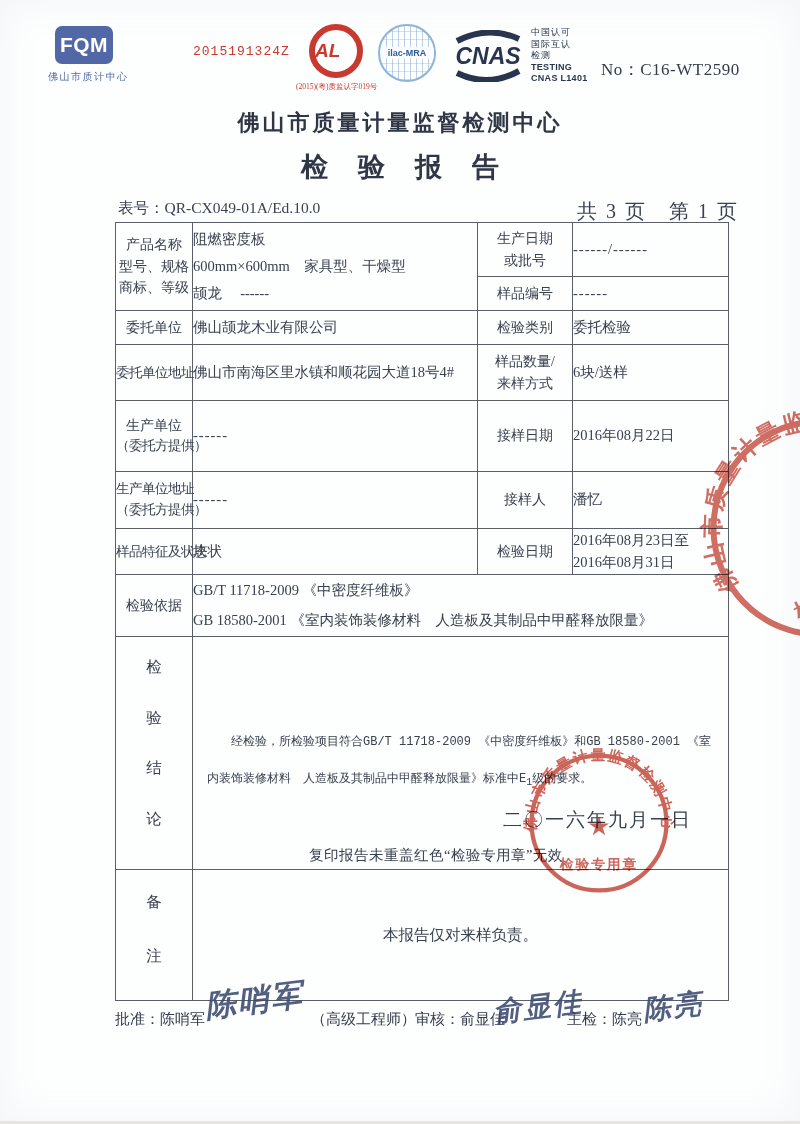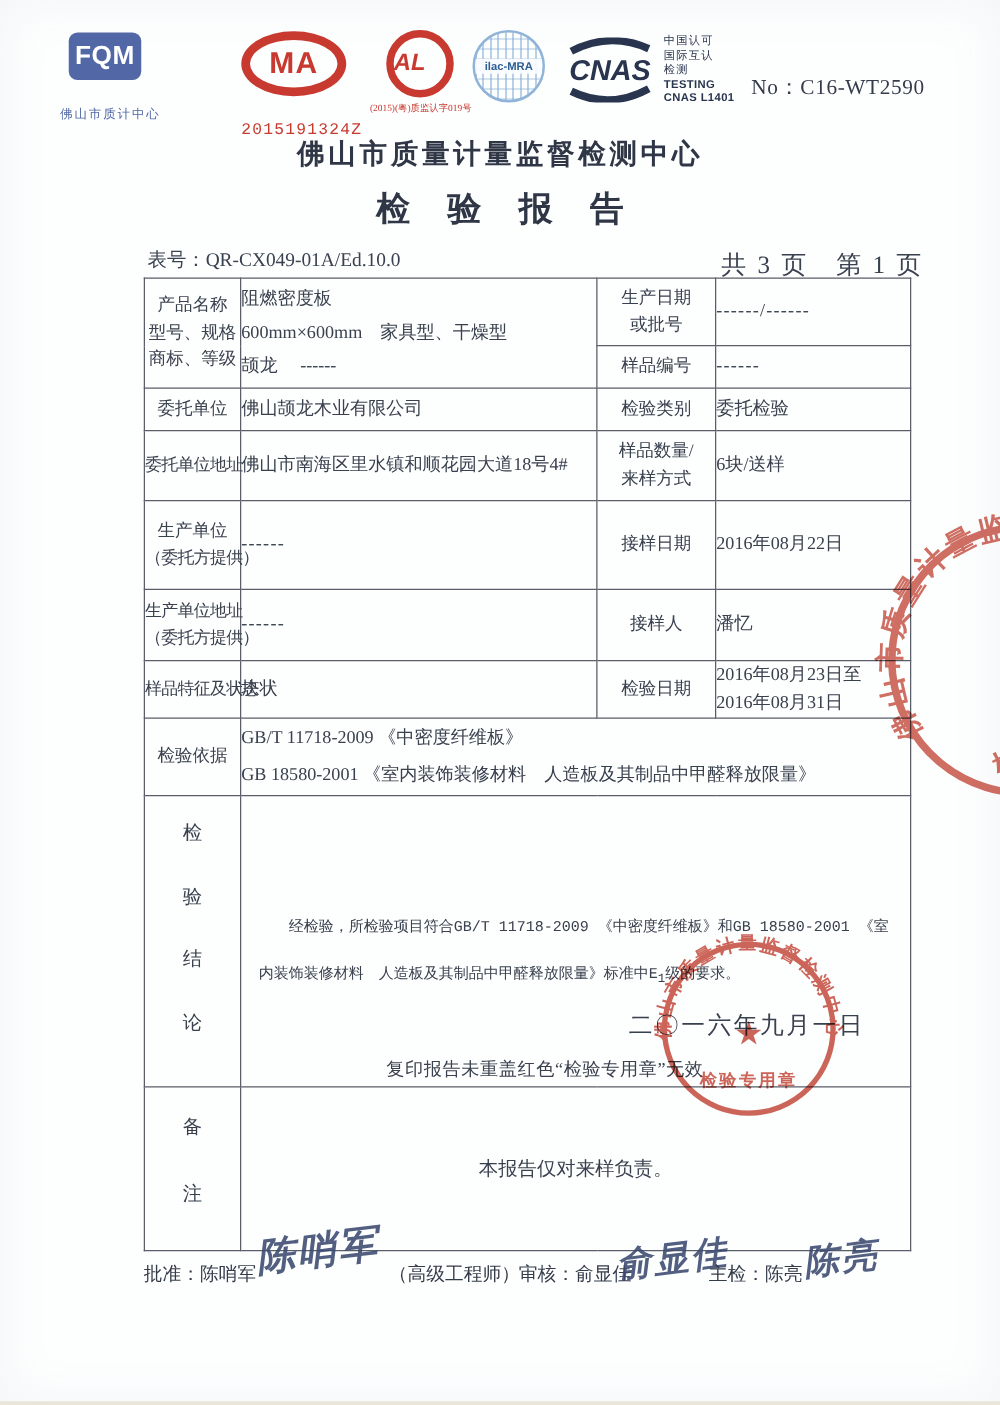--- a/index.html
+++ b/index.html
@@ -10,21 +10,21 @@
     color:#3a4150;
     box-shadow: inset 0 0 40px rgba(150,160,175,0.10);
   }
   .abs { position:absolute; }
 
   
   .fqm-box { left:48px; top:26px; width:72px; text-align:center; }
   .fqm-badge { width:58px; height:38px; margin:0 auto; background:#5268a6; border-radius:7px;
     display:flex; align-items:center; justify-content:center;
     color:#fff; font:bold 21px "Liberation Sans",sans-serif; letter-spacing:0.5px; }
-  .fqm-cap { margin-top:20px; color:#5268a6; font-size:10px; letter-spacing:1.5px; white-space:nowrap; }
+  .fqm-cap { margin-top:6px; color:#5268a6; font-size:10px; letter-spacing:1.5px; white-space:nowrap; }
 
   .cma-box { left:193px; top:25px; text-align:center; }
   .cma-ring { width:70px; height:38px; border:7px solid #c8392f; border-radius:50%;
     display:flex; align-items:center; justify-content:center; }
   .cma-abbr { color:#c8392f; font:bold 24px "Liberation Sans",sans-serif; letter-spacing:1px; }
   .cma-code { margin-top:19px; color:#c8392f; font-size:13px; letter-spacing:1px; font-family:Liberation Mono, monospace; }
 
   .cal-box { left:296px; top:24px; text-align:center; width:80px; }
   .cal-ring { width:42px; height:42px; border:6px solid #c8392f; border-radius:50%; margin:0 auto;
     display:flex; align-items:center; justify-content:flex-start; }
@@ -104,23 +104,20 @@
 <div class="page">
 
   <div class="abs fqm-box">
     <div class="fqm-badge">
         <span>FQM</span>
       </div>
     <div class="fqm-cap">佛山市质计中心</div>
   </div>
 
   <div class="abs cma-box">
-    <div class="cma-ring">
-        <span class="cma-abbr">MA</span>
-      </div>
     <div class="cma-code">2015191324Z</div>
   </div>
 
   <div class="abs cal-box">
     <div class="cal-ring">
         <span class="cal-abbr">AL</span>
       </div>
     <div class="cal-code">(2015)(粤)质监认字019号</div>
   </div>
 

